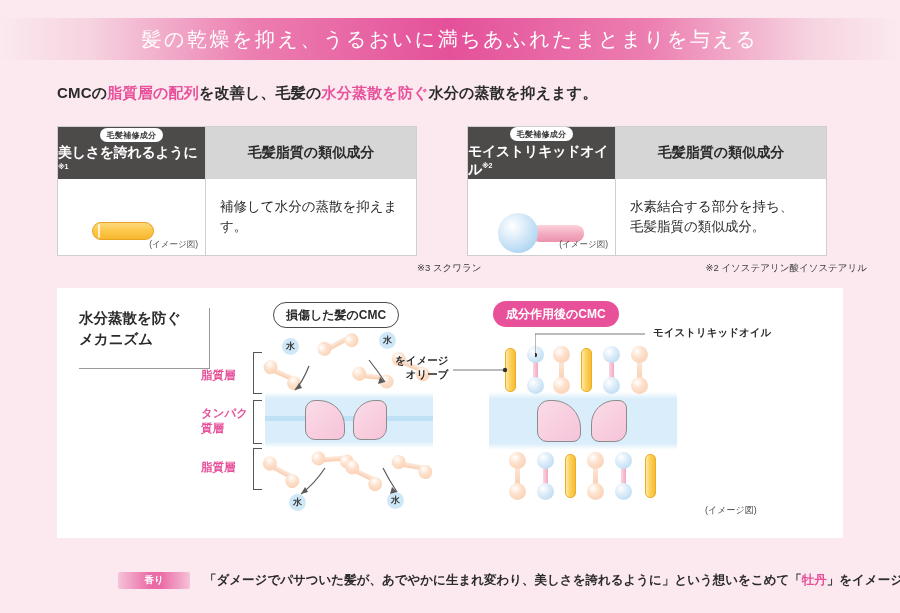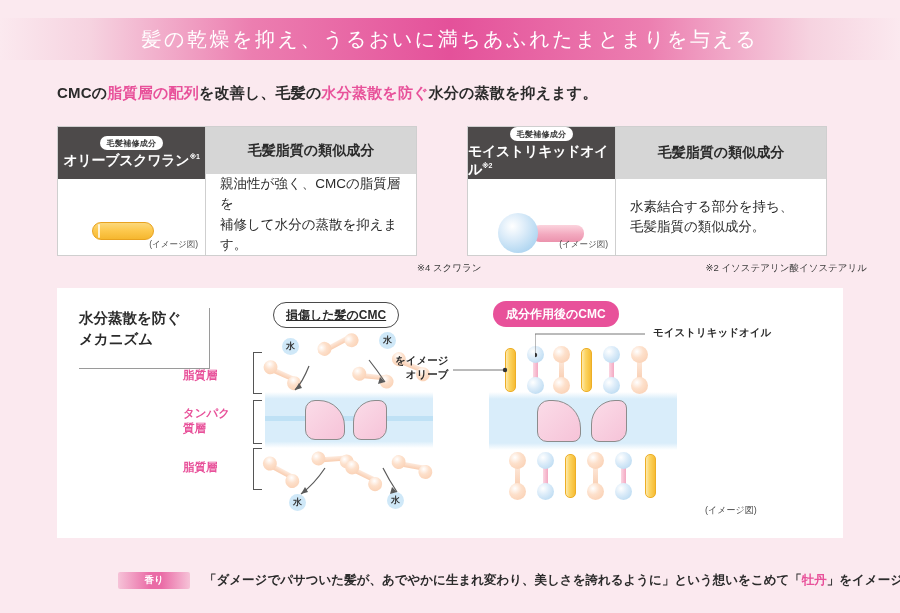--- a/index.html
+++ b/index.html
@@ -117,21 +117,21 @@
   .mech-title {
     position: absolute; left: 22px; top: 20px;
     font-size: 14.5px; font-weight: bold; line-height: 1.45;
     padding-right: 28px; padding-bottom: 18px;
     border-right: 1px solid #9a9a9a; border-bottom: 1px solid #9a9a9a;
   }
 
   
   .layer-label {
     position: absolute; color: #e8519a; font-size: 11.5px;
-    font-weight: bold; line-height: 1.3; text-align: left; width: 60px;
+    font-weight: bold; line-height: 1.3; text-align: left; width: 60px; margin-left: 18px;
   }
   .bracket {
     position: absolute; width: 9px; border: 1.6px solid #555;
     border-right: none;
   }
 
   
   .dia-head-plain {
     position: absolute; border: 1.3px solid #4a4a4a; border-radius: 13px;
     font-size: 12px; font-weight: bold; padding: 3.5px 12px;
@@ -209,38 +209,37 @@
 </div>
 
 <div class="intro">
   <span>CMCの</span><span class="pink">脂質層の配列</span><span>を改善し、毛髪の</span><span class="pink">水分蒸散を防ぐ</span><span>水分の蒸散を抑えます。</span>
 </div>
 
 <div class="card" id="card-1">
   <div class="card-left">
     <div class="hd-dark">
       <span class="pill">毛髪補修成分</span>
-      <span class="ing-name"><span>オリーブスクワラン</span><sup>※1</sup></span>
+      <span class="ing-name"><span>美しさを誇れるように</span><sup>※1</sup></span>
     </div>
     <div class="fig-box">
       <div class="capsule"></div>
       <span class="img-note">(イメージ図)</span>
     </div>
   </div>
   <div class="card-right">
     <div class="hd-grey">毛髪脂質の類似成分</div>
     <div class="desc">
       <div>
-        <div>親油性が強く、CMCの脂質層を</div>
         <div>補修して水分の蒸散を抑えます。</div>
       </div>
     </div>
   </div>
 </div>
-<div class="foot-note" id="note-1">※4 スクワラン</div>
+<div class="foot-note" id="note-1">※3 スクワラン</div>
 
 <div class="card" id="card-2">
   <div class="card-left">
     <div class="hd-dark">
       <span class="pill">毛髪補修成分</span>
       <span class="ing-name"><span>モイストリキッドオイル</span><sup>※2</sup></span>
     </div>
     <div class="fig-box">
       <div class="mlo">
         <div class="rod"></div>
@@ -273,21 +272,21 @@
 
   <div class="layer-label" style="left:126px; top:118px;">
     <div>タンパク</div>
     <div>質層</div>
   </div>
   <div class="bracket" style="left:196px; top:112px; height:44px;"></div>
 
   <div class="layer-label" style="left:126px; top:172px;">脂質層</div>
   <div class="bracket" style="left:196px; top:160px; height:42px;"></div>
 
-  <div class="dia-head-plain" style="left:216px; top:14px;text-decoration:underline;">損傷した髪のCMC</div>
+  <div class="dia-head-plain" style="left:216px; top:14px;">損傷した髪のCMC</div>
 
   <div class="band" style="left:208px; top:104px; width:168px; height:56px;"></div>
   <div class="band-line" style="left:208px; top:128px; width:168px;"></div>
   <div class="prot" style="left:248px; top:112px; width:40px; height:40px; border-radius:10px 26px 8px 10px;"></div>
   <div class="prot" style="left:296px; top:112px; width:34px; height:40px; border-radius:22px 8px 12px 8px;"></div>
 
   <div class="mol" style="left:210px; top:70px; transform:rotate(24deg);">
     <div class="stick or-stick" style="left:7px; top:6px; width:28px; height:5px;"></div>
     <div class="b1 or-ball" style="left:0; top:0; width:14px; height:14px;"></div>
     <div class="b2 or-ball" style="left:28px; top:5px; width:14px; height:14px;"></div>

